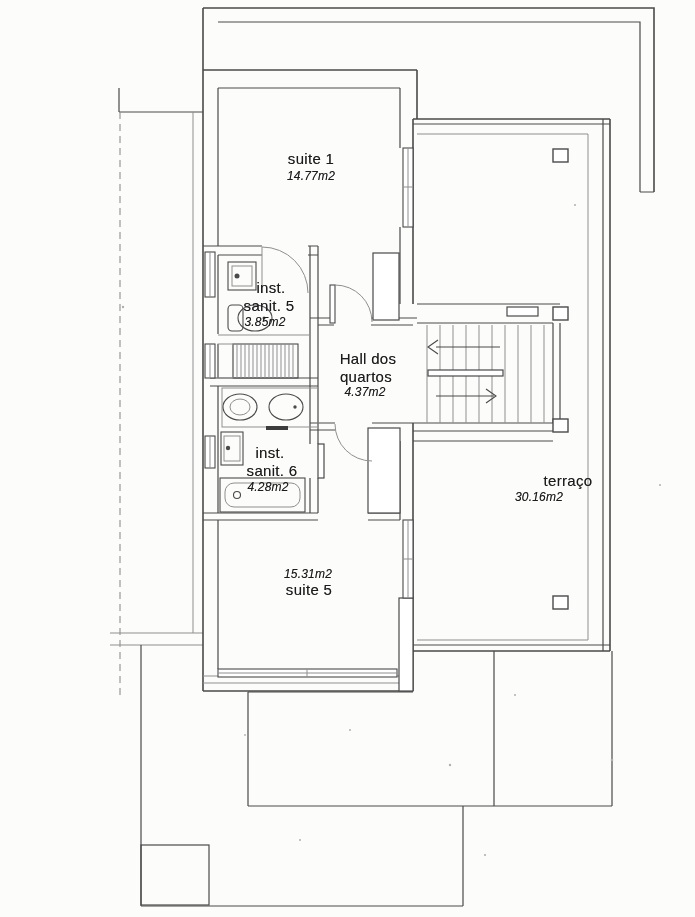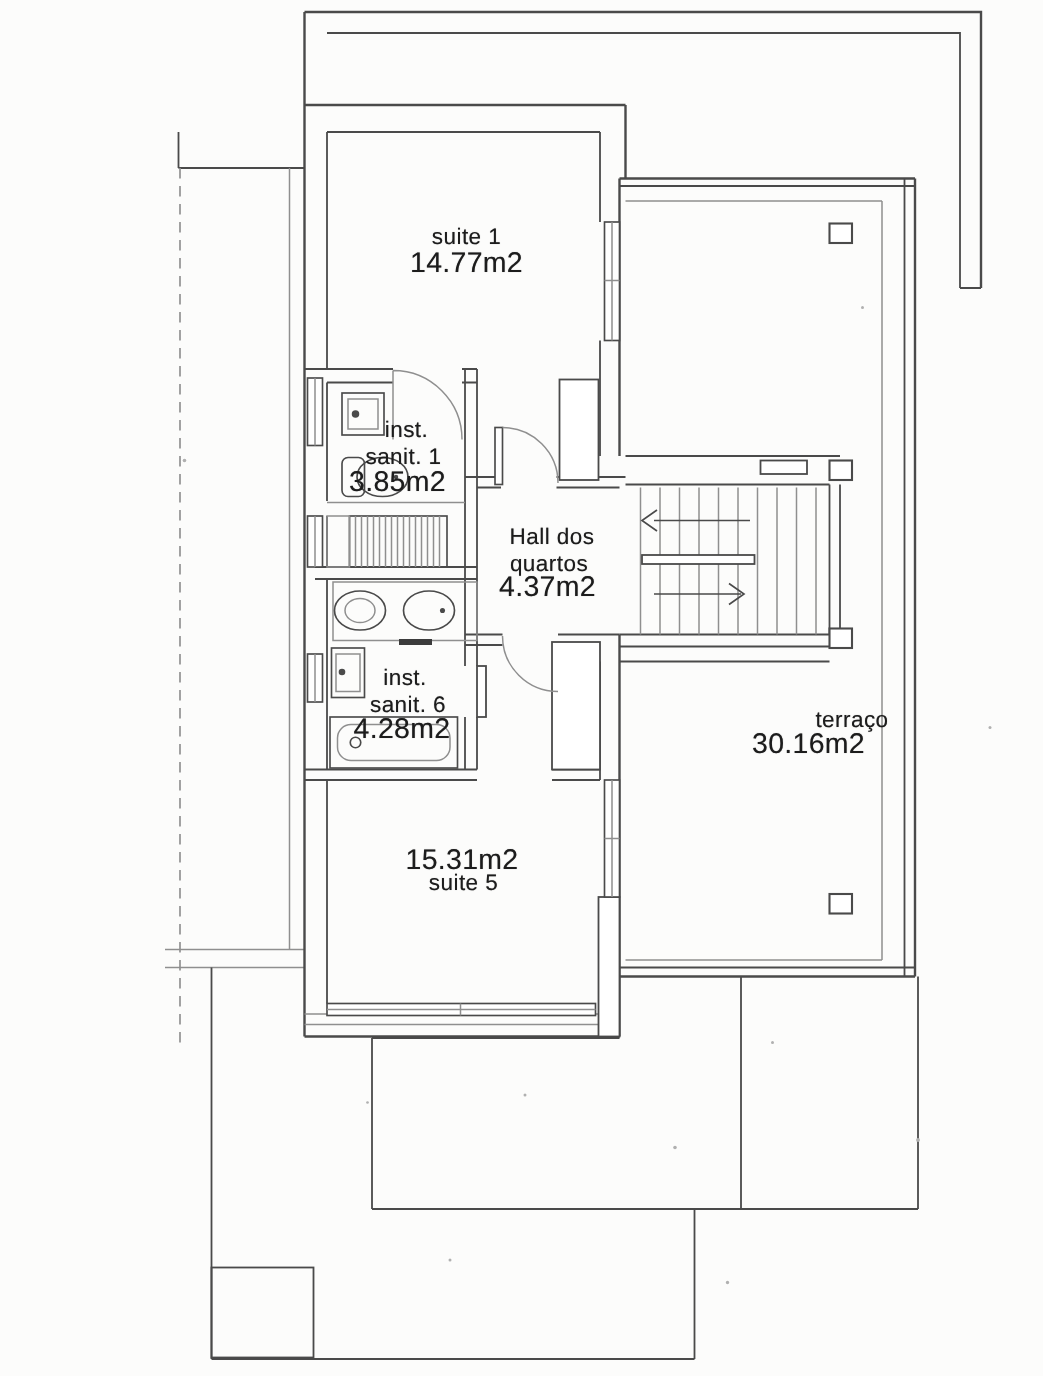--- a/index.html
+++ b/index.html
@@ -16,21 +16,21 @@
   .w10{stroke:var(--thin);stroke-width:1;fill:none;}
   .fx{stroke:var(--wall);stroke-width:1.1;fill:none;}
   .fxw{stroke:var(--wall);stroke-width:1.1;fill:#fff;}
   .dash{stroke:var(--thin);stroke-width:1.1;fill:none;stroke-dasharray:7 5;}
   .dark{fill:#3c3c3c;stroke:none;}
   .dot{fill:var(--wall);stroke:none;}
   .nz{fill:var(--noise);stroke:none;}
   .lbl{position:absolute;transform:translate(-50%,-50%);white-space:nowrap;
        color:var(--text);font-size:15px;letter-spacing:.3px;
        text-shadow:0 0 .5px rgba(30,30,30,.55);}
-  .lbl.area{font-size:19px;letter-spacing:.2px;}
+  .lbl.area{font-size:12px;letter-spacing:.2px;font-style:italic;}
 </style>
 </head>
 <body>
 
 <div id="plan">
 
   <svg width="695" height="917" viewBox="0 0 695 917">
 
     <g>
       <path class="w16" d="M203,8 H654 V192"></path>
@@ -163,21 +163,21 @@
         <circle class="nz" cx="123" cy="307" r="1.2"></circle>
       <circle class="nz" cx="660" cy="485" r="1"></circle>
         <circle class="nz" cx="245" cy="735" r="0.9"></circle>
     </g>
   </svg>
 
   <div class="lbl" style="left:311px;top:158px">suite 1</div>
   <div class="lbl area" style="left:311px;top:176px">14.77m2</div>
 
   <div class="lbl" style="left:271px;top:287px">inst.</div>
-  <div class="lbl" style="left:269px;top:305px">sanit. 1</div>
+  <div class="lbl" style="left:269px;top:305px">sanit. 5</div>
   <div class="lbl area" style="left:265px;top:322px">3.85m2</div>
 
   <div class="lbl" style="left:368px;top:358px">Hall dos</div>
   <div class="lbl" style="left:366px;top:376px">quartos</div>
   <div class="lbl area" style="left:365px;top:392px">4.37m2</div>
 
   <div class="lbl" style="left:270px;top:452px">inst.</div>
   <div class="lbl" style="left:272px;top:470px">sanit. 6</div>
   <div class="lbl area" style="left:268px;top:487px">4.28m2</div>
 

